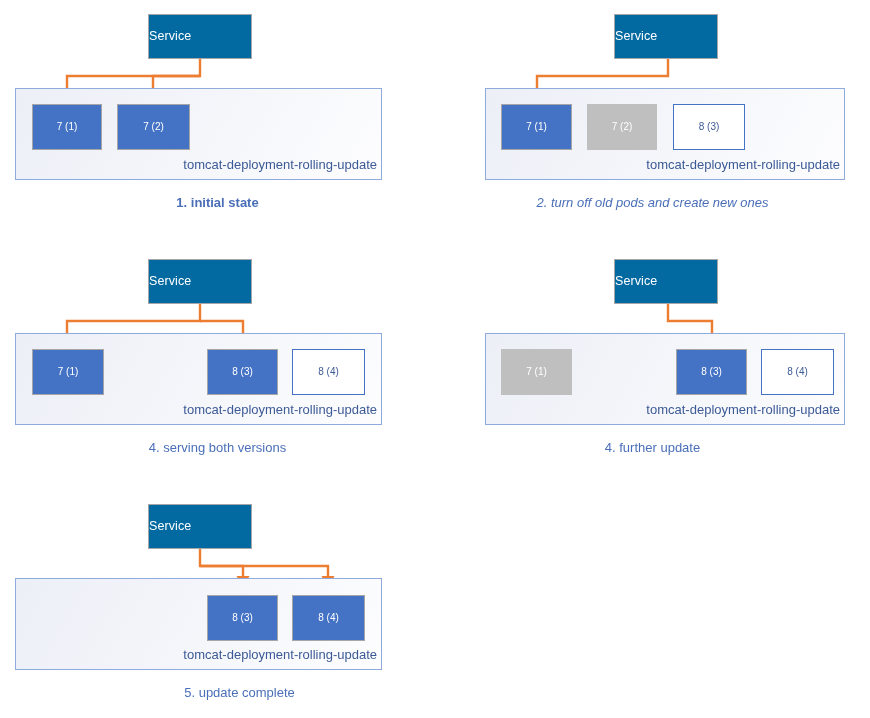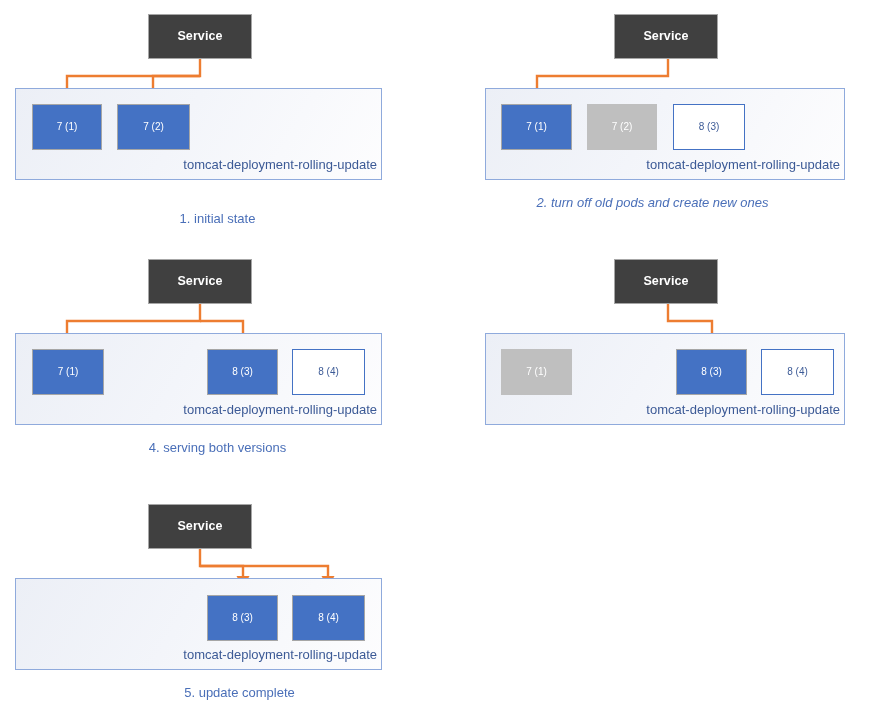--- a/index.html
+++ b/index.html
@@ -25,27 +25,25 @@
     top: 0;
     width: 435px;
     height: 240px;
   }
 
   
   .service-box {
     position: absolute;
     width: 104px;
     height: 45px;
-    background: #404040;
+    background: #0369a1;
     border: 1px solid #a6a6a6;
     box-sizing: border-box;
     display: flex;
     align-items: center;
-    justify-content: center;
-    font-weight: bold;
   }
   .service-label {
     color: #ffffff;
     font-size: 12.5px;
     line-height: 1;
     letter-spacing: 0.1px;
   }
 
   
   .deployment-box {
@@ -136,21 +134,21 @@
       <div class="deployment-label">tomcat-deployment-rolling-update</div>
     </div>
 
     <div class="pod active" style="left:32px; top:104px; width:70px; height:46px;">
       <span>7 (1)</span>
     </div>
     <div class="pod active" style="left:117px; top:104px; width:73px; height:46px;">
       <span>7 (2)</span>
     </div>
 
-    <div class="caption" style="top:212px;">1. initial state</div>
+    <div class="caption" style="top:196px;font-weight:bold;">1. initial state</div>
   </div>
 </div>
 
 <div class="panel" style="left:435px; top:0px;">
   <div class="stage">
 
     <svg class="connector" viewBox="0 0 435 240">
       <g fill="none" stroke="#ED7D31" stroke-width="2.4">
         <path d="M233,59 L233,76 L102,76 L102,96"></path>
       </g>
@@ -234,20 +232,21 @@
     <div class="pod terminating" style="left:66px; top:104px; width:71px; height:46px;">
       <span>7 (1)</span>
     </div>
     <div class="pod active" style="left:241px; top:104px; width:71px; height:46px;">
       <span>8 (3)</span>
     </div>
     <div class="pod pending" style="left:326px; top:104px; width:73px; height:46px;">
       <span>8 (4)</span>
     </div>
 
+    <div class="caption" style="top:196px;">4. further update</div>
   </div>
 </div>
 
 <div class="panel" style="left:0px; top:490px;">
   <div class="stage">
 
     <svg class="connector" viewBox="0 0 435 240">
       <g fill="none" stroke="#ED7D31" stroke-width="2.4">
         <path d="M200,59 L200,76 L243,76 L243,88"></path>
         <path d="M200,76 L328,76 L328,88"></path>

